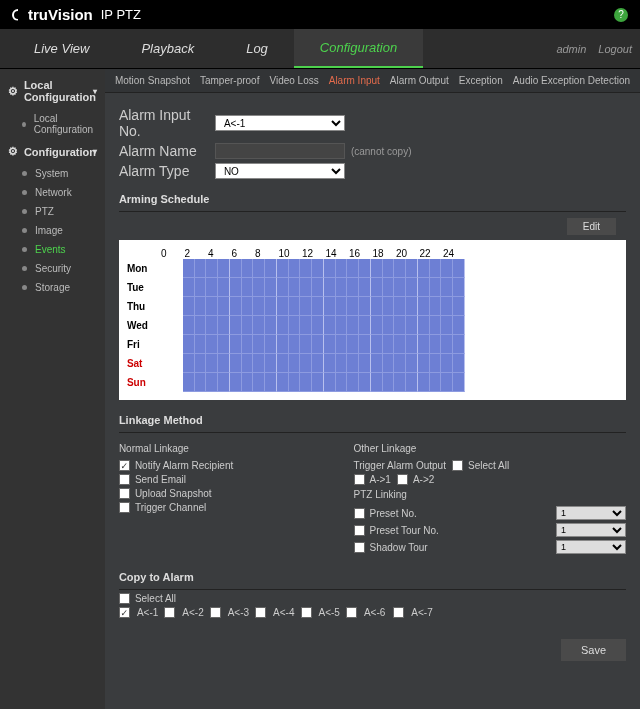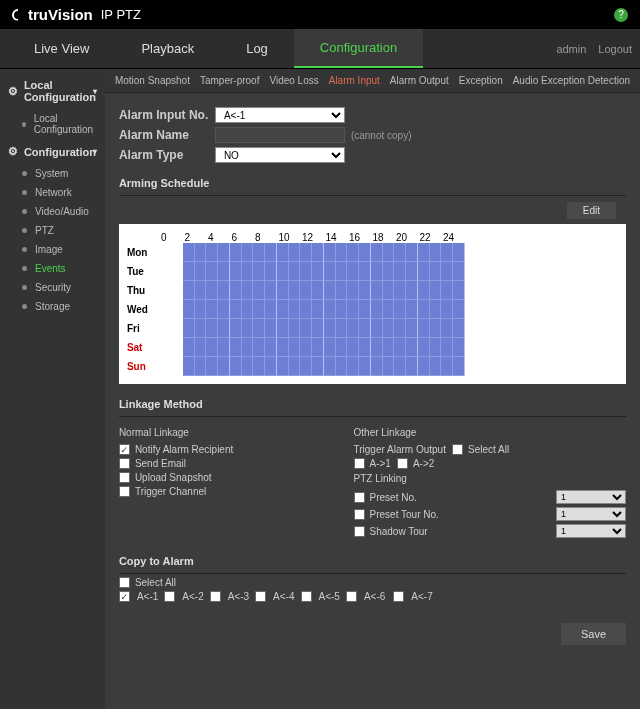--- a/index.html
+++ b/index.html
@@ -47,20 +47,21 @@
     line-height: 14px;
     font-size: 10px;
   }
   .main-tabs {
     background: #2d2d2d;
     display: flex;
     align-items: center;
     padding: 0 8px;
     height: 40px;
     border-bottom: 1px solid #000;
+    font-style: italic;
   }
   .main-tab {
     padding: 0 26px;
     height: 100%;
     display: flex;
     align-items: center;
     color: #ddd;
     font-size: 13px;
     cursor: pointer;
   }
@@ -148,22 +149,21 @@
     padding: 10px 14px;
   }
   .form-row {
     display: flex;
     align-items: center;
     margin: 4px 0;
   }
   .form-label {
     width: 96px;
     color: #ccc;
-    font-size: 12px;
-    font-weight: bold;
+    font-size: 14px;
   }
   .sel, .txt {
     width: 130px;
     height: 16px;
     background: #fff;
     border: 1px solid #888;
     font-size: 10px;
     padding: 0 4px;
   }
   .note {
@@ -325,21 +325,20 @@
       <span class="chev">▾</span>
     </div>
     <div class="side-item">Local Configuration</div>
     <div class="side-group">
       <span class="gear">⚙</span>
       <span>Configuration</span>
       <span class="chev">▾</span>
     </div>
     <div class="side-item">System</div>
     <div class="side-item">Network</div>
-    <div class="side-item">Video/Audio</div>
     <div class="side-item">PTZ</div>
     <div class="side-item">Image</div>
     <div class="side-item active">Events</div>
     <div class="side-item">Security</div>
     <div class="side-item">Storage</div>
   </div>
 
   <div class="content">
     <div class="sub-tabs">
       <span class="sub-tab">Motion Snapshot</span>

